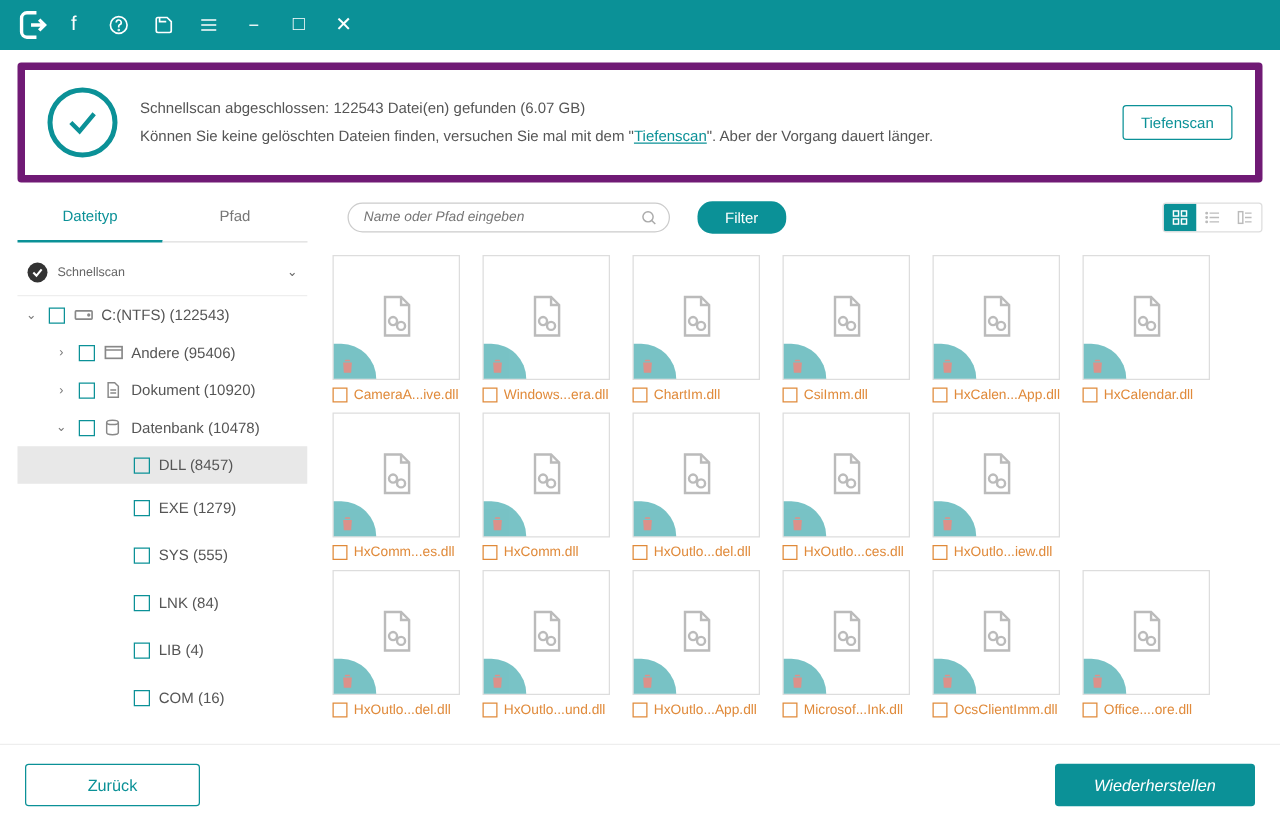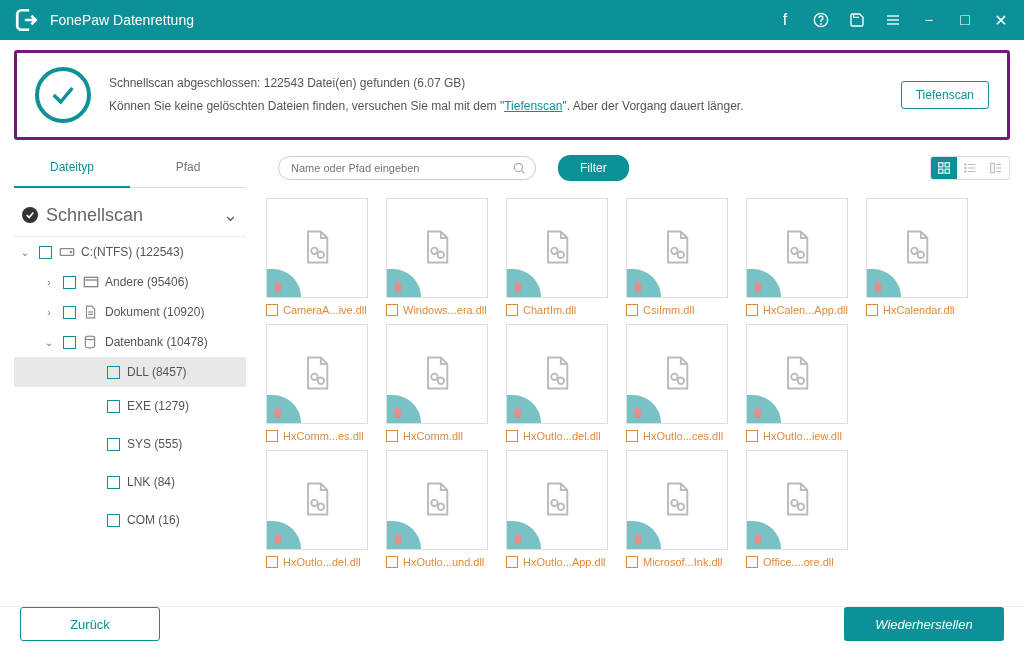--- a/index.html
+++ b/index.html
@@ -2,41 +2,41 @@
 <html><head>
 <meta charset="utf-8">
 <style>
 * { box-sizing: border-box; margin: 0; padding: 0; }
 body { font-family: Arial, sans-serif; font-size: 12px; color: #666; background: #fff; width: 1024px; height: 660px; overflow: hidden; }
 .titlebar { background: #0b9197; height: 40px; display: flex; align-items: center; padding: 0 14px; color: #fff; }
 .logo-icon { width: 26px; height: 26px; margin-right: 10px; display:flex; align-items:center; justify-content:center;}
 .titlebar-title { font-size: 14px; flex:1; }
 .titlebar-icons { display:flex; gap:18px; align-items:center; }
 .titlebar-icons span { cursor:pointer; font-size:16px; display:inline-flex; width:18px; justify-content:center; }
-.status-panel { margin: 10px 14px 8px; border:3px solid #701a75; border-radius:3px; padding:14px 18px; display:flex; align-items:center;}
+.status-panel { margin: 10px 14px 8px; border:6px solid #701a75; border-radius:3px; padding:14px 18px; display:flex; align-items:center;}
 .status-check { width:56px; height:56px; border:4px solid #0b9197; border-radius:50%; display:flex; align-items:center; justify-content:center; margin-right:18px;}
 .status-check svg { width:28px; height:28px; }
 .status-text { flex:1; line-height:1.9; font-size:12px; color:#555;}
 .link { color:#0b9197; text-decoration:underline; cursor:pointer;}
 .deep-scan-btn { border:1px solid #0b9197; color:#0b9197; background:#fff; padding:6px 14px; border-radius:3px; cursor:pointer; font-size:12px;}
 .toolbar { display:flex; align-items:center; padding:0 14px 6px; gap:14px; }
 .tabs { display:flex; width:232px;justify-content:center;}
 .tab { flex:1; text-align:center; padding:12px 0; cursor:pointer; color:#777; border-bottom:1px solid #ddd;}
 .tab.active { color:#0b9197; border-bottom:2px solid #0b9197; font-weight:500;}
 .search-wrap { flex:0 0 258px; position:relative; margin-left:18px;}
-.search-input { width:100%; border:1px solid #ccc; border-radius:14px; padding:5px 30px 5px 12px; font-size:11px; color:#888; outline:none;}
+.search-input { width:100%; border:1px solid #ccc; border-radius:14px; padding:5px 30px 5px 12px; font-size:11px; font-style:italic; color:#888; outline:none;}
 .search-icon { position:absolute; right:10px; top:5px; color:#aaa; }
 .filter-btn { background:#0b9197; color:#fff; border:none; padding:6px 22px; border-radius:12px; cursor:pointer; font-size:12px; margin-left:8px;}
 .spacer { flex:1; }
 .view-toggle { display:flex; border:1px solid #ddd; border-radius:3px; overflow:hidden;}
 .view-toggle span { width:26px; height:22px; display:flex; align-items:center; justify-content:center; cursor:pointer; color:#bbb;}
 .view-toggle span.active { background:#0b9197; color:#fff;}
 .content { display:flex; padding:0 14px 0 0; height:460px;}
 .sidebar { width:246px; padding-left:14px; overflow:hidden;}
-.tree-head { display:flex; align-items:center; padding:10px 8px; border-bottom:1px solid #eee; font-size:18px;}
+.tree-head { display:flex; align-items:center; padding:10px 8px; border-bottom:1px solid #eee; font-size:10px;}
 .tree-head .dot{ width:16px; height:16px; background:#333; border-radius:50%; margin-right:8px; display:flex; align-items:center; justify-content:center;}
 .tree-head .dot svg{width:10px;height:10px;}
 .tree-head .chev { margin-left:auto; }
 .tree-item { display:flex; align-items:center; padding:8px 6px; cursor:pointer; font-size:12px; color:#555;}
 .tree-item .arrow { width:14px; text-align:center; color:#777; font-size:10px; }
 .tree-item .cb { width:13px; height:13px; border:1px solid #0b9197; margin:0 7px; flex-shrink:0;}
 .tree-item .ticon { width:16px; margin-right:6px; color:#888; display:inline-flex;}
 .tree-item.level1 { padding-left:4px; }
 .tree-item.level2 { padding-left:28px; }
 .tree-item.level4 { padding-left:86px; }
@@ -45,34 +45,33 @@
 .grid { flex:1; padding:4px 0 0 20px; overflow-y:hidden;}
 .grid-row { display:flex; gap:18px; margin-bottom:8px;}
 .card { width:102px; }
 .thumb { width:102px; height:100px; border:1px solid #ddd; position:relative; display:flex; align-items:center; justify-content:center; background:#fff;}
 .thumb .file-icon { color:#bbb; }
 .thumb .corner { position:absolute; left:0; bottom:0; width:34px; height:28px; background:#0b9197; border-top-right-radius:28px; opacity:0.55; display:flex; align-items:flex-end; justify-content:flex-start; padding:3px 4px;}
 .thumb .corner svg { width:14px; height:14px; }
 .card-label { display:flex; align-items:flex-end; margin-top:6px; gap:5px;}
 .card-label .cb { width:12px; height:12px; border:1px solid #e08a3a; flex-shrink:0;}
 .card-label span { color:#e08a3a; font-size:11px; white-space:nowrap; overflow:hidden; text-overflow:ellipsis;}
-.footer { position:absolute; bottom:0; left:0; right:0; height:54px; border-top:1px solid #eee; display:flex; align-items:flex-start; padding:0 20px; background:#fff;}
+.footer { position:absolute; bottom:0; left:0; right:0; height:65px; border-top:1px solid #eee; display:flex; align-items:center; padding:0 20px; background:#fff;}
 .back-btn { border:1px solid #0b9197; color:#0b9197; background:#fff; width:140px; height:34px; border-radius:3px; cursor:pointer; font-size:13px;}
 .recover-btn { background:#0b9197; color:#fff; border:none; width:160px; height:34px; border-radius:3px; cursor:pointer; font-size:13px; margin-left:auto;font-style:italic;}
 </style>
 </head>
 <body>
 
 <div class="titlebar">
   <span class="logo-icon">
     <svg viewBox="0 0 24 24" fill="none" stroke="#fff" stroke-width="2.5">
         <path d="M14 3 H7 a4 4 0 0 0 -4 4 v10 a4 4 0 0 0 4 4 h7 M10 12 h10 M16 8 l4 4 -4 4"></path>
       </svg>
   </span>
-  <span class="titlebar-title">FonePaw Datenrettung</span>
   <div class="titlebar-icons">
     <span>f</span>
     <span>
         <svg width="16" height="16" viewBox="0 0 24 24" fill="none" stroke="#fff" stroke-width="2">
           <circle cx="12" cy="12" r="10"></circle>
           <path d="M9 9a3 3 0 1 1 4 2.8c-.7.4-1 1-1 1.7V15"></path>
           <circle cx="12" cy="18" r="0.5" fill="#fff"></circle>
         </svg>
       </span>
     <span>
@@ -220,20 +219,24 @@
     <div class="tree-item level4 spacer-pad">
       <span class="cb"></span>
       <span>SYS (555)</span>
     </div>
     <div class="tree-item level4 spacer-pad">
       <span class="cb"></span>
       <span>LNK (84)</span>
     </div>
     <div class="tree-item level4 spacer-pad">
       <span class="cb"></span>
+      <span>LIB (4)</span>
+    </div>
+    <div class="tree-item level4 spacer-pad">
+      <span class="cb"></span>
       <span>COM (16)</span>
     </div>
   </div>
 
   <div class="grid" id="grid">
       <div class="grid-row">
         <div class="card">
           <div class="thumb">
             <span class="file-icon"><svg width="32" height="36" viewBox="0 0 24 28" fill="none" stroke="#bbb" stroke-width="1.5">
                 <path d="M5 2h10l5 5v19H5z"></path>
@@ -513,20 +516,39 @@
               </svg></span>
             <span class="corner">
               <svg viewBox="0 0 24 24" fill="#c0392b">
                 <path d="M6 7h12l-1 14H7L6 7zm3-4h6l1 2H8l1-2z"></path>
               </svg>
             </span>
           </div>
           <div class="card-label">
             <span class="cb"></span>
             <span>Microsof...Ink.dll</span>
+          </div>
+        </div>
+        <div class="card">
+          <div class="thumb">
+            <span class="file-icon"><svg width="32" height="36" viewBox="0 0 24 28" fill="none" stroke="#bbb" stroke-width="1.5">
+                <path d="M5 2h10l5 5v19H5z"></path>
+                <path d="M15 2v5h5"></path>
+                <circle cx="10" cy="17" r="2.5"></circle>
+                <circle cx="15" cy="20" r="2.5"></circle>
+              </svg></span>
+            <span class="corner">
+              <svg viewBox="0 0 24 24" fill="#c0392b">
+                <path d="M6 7h12l-1 14H7L6 7zm3-4h6l1 2H8l1-2z"></path>
+              </svg>
+            </span>
+          </div>
+          <div class="card-label">
+            <span class="cb"></span>
+            <span>OcsClientImm.dll</span>
           </div>
         </div>
         <div class="card">
           <div class="thumb">
             <span class="file-icon"><svg width="32" height="36" viewBox="0 0 24 28" fill="none" stroke="#bbb" stroke-width="1.5">
                 <path d="M5 2h10l5 5v19H5z"></path>
                 <path d="M15 2v5h5"></path>
                 <circle cx="10" cy="17" r="2.5"></circle>
                 <circle cx="15" cy="20" r="2.5"></circle>
               </svg></span>

